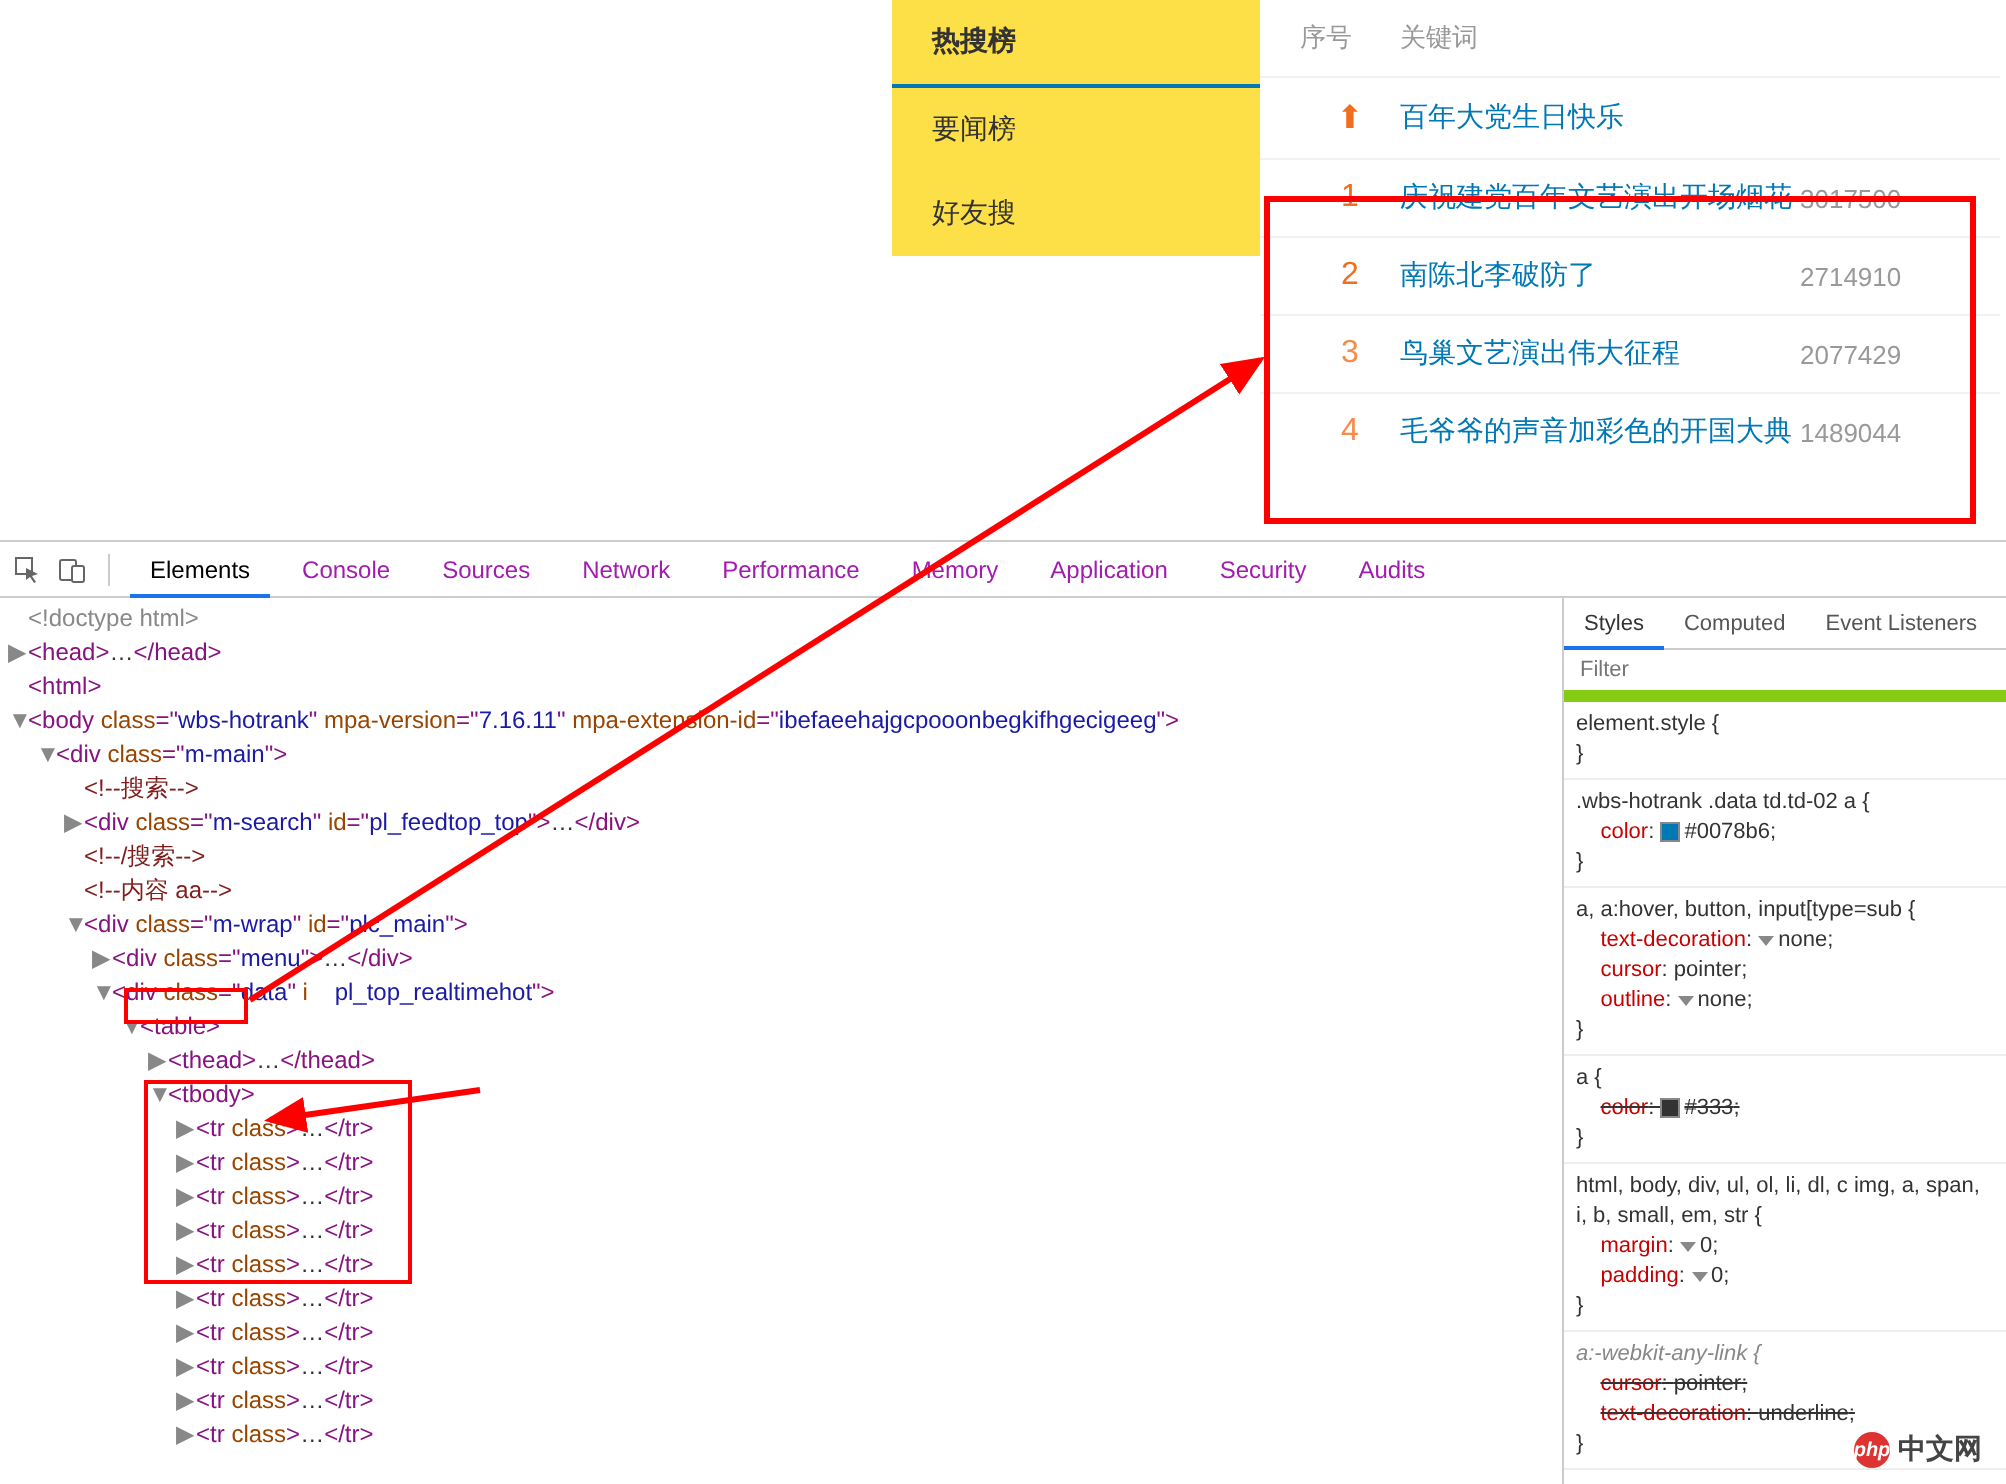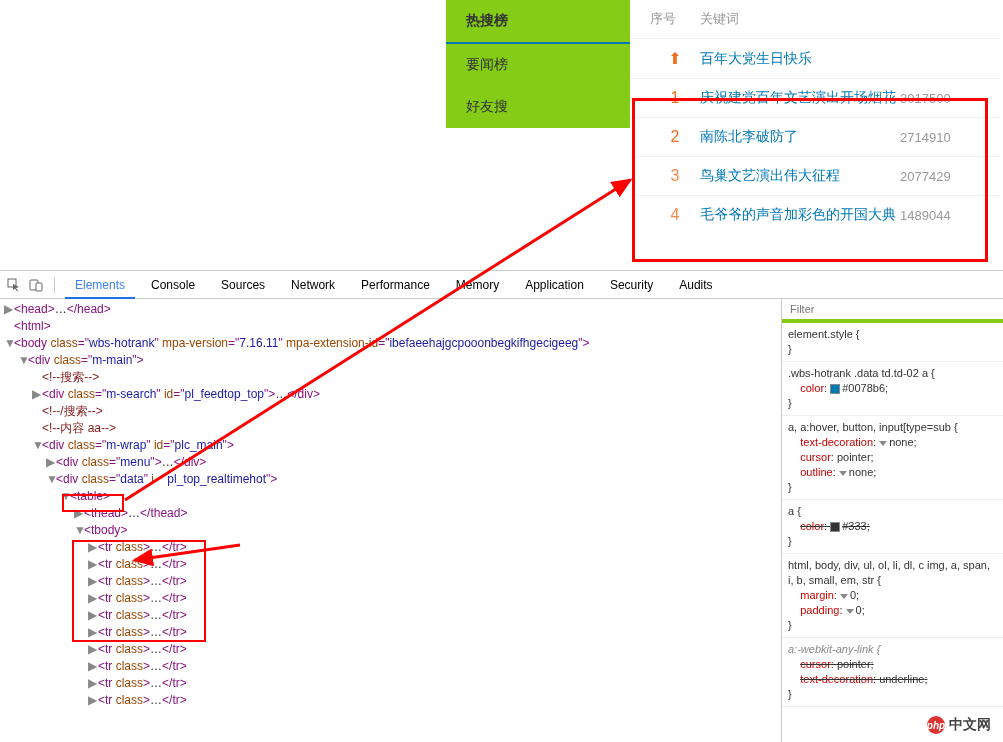--- a/index.html
+++ b/index.html
@@ -1,19 +1,19 @@
 <!DOCTYPE html>
 <html><head>
 <meta charset="utf-8">
 <style>
 * { margin: 0; padding: 0; box-sizing: border-box; font-family: Arial, "Microsoft YaHei", sans-serif; }
 body { font-size: 12px; color: #333; background: #fff; width: 1003px; height: 742px; overflow: hidden; position: relative; }
 
 .page-area { height: 270px; position: relative; overflow: hidden; }
-.sidebar-tabs { position: absolute; left: 446px; top: 0; width: 184px; background: #84cc16; }
+.sidebar-tabs { position: absolute; left: 446px; top: 0; width: 184px; background: #fde047; }
 .sidebar-tabs .tab { padding: 12px 20px; font-size: 14px; color: #333; cursor: pointer; }
 .sidebar-tabs .tab.active { font-weight: bold; border-bottom: 2px solid #0078b6; }
 .hot-table { position: absolute; left: 630px; top: 0; right: 3px; }
 .hot-table .thead { display: flex; padding: 10px 20px; color: #999; font-size: 13px; }
 .hot-table .thead .col-rank { width: 50px; }
 .hot-table .thead .col-kw { flex: 1; }
 .hot-table .row { display: flex; align-items: center; padding: 10px 20px; border-top: 1px solid #f2f2f2; }
 .hot-table .row .col-rank { width: 50px; text-align: center; font-size: 16px; }
 .hot-table .row .col-rank.top-icon { color: #f26e1e; }
 .hot-table .row .col-rank.hot { color: #f26e1e; }
@@ -21,22 +21,22 @@
 .hot-table .row .col-kw { flex: 1; color: #0078b6; font-size: 14px; cursor: pointer; }
 .hot-table .row .col-num { width: 80px; color: #999; font-size: 13px; }
 
 .red-box-1 { position: absolute; border: 3px solid #ff0000; left: 632px; top: 98px; width: 356px; height: 164px; pointer-events: none; }
 .arrow-svg { position: absolute; left: 0; top: 0; pointer-events: none; }
 
 .devtools { position: absolute; top: 270px; left: 0; right: 0; bottom: 0; border-top: 1px solid #ccc; display: flex; flex-direction: column; background: #fff; }
 .dt-toolbar { display: flex; align-items: center; height: 28px; border-bottom: 1px solid #ccc; padding: 0 6px; gap: 6px; }
 .dt-toolbar .tool-icon { width: 16px; height: 16px; display: flex; align-items: center; justify-content: center; color: #666; cursor: pointer; }
 .dt-toolbar .sep { width: 1px; height: 16px; background: #ccc; margin: 0 4px; }
-.dt-toolbar .tab { padding: 0 10px; height: 28px; line-height: 28px; font-size: 12px; color: #000000; cursor: pointer; }
-.dt-toolbar .tab.active { color: #3b82f6; border-bottom: 2px solid #1a73e8; text-align: right; }
+.dt-toolbar .tab { padding: 0 10px; height: 28px; line-height: 28px; font-size: 12px; color: #a21caf; cursor: pointer; }
+.dt-toolbar .tab.active { color: #000000; border-bottom: 2px solid #1a73e8; text-align: right; }
 
 .dt-body { flex: 1; display: flex; overflow: hidden; }
 .dt-elements { flex: 1; overflow: auto; font-family: Consolas, Menlo, monospace; font-size: 12px; line-height: 17px; padding: 2px 0 2px 4px; white-space: nowrap; }
 .dt-elements .ln { padding-left: 0; }
 .dt-elements .indent-1 { padding-left: 14px; }
 .dt-elements .indent-2 { padding-left: 28px; }
 .dt-elements .indent-3 { padding-left: 42px; }
 .dt-elements .indent-4 { padding-left: 56px; }
 .dt-elements .indent-5 { padding-left: 70px; }
 .dt-elements .indent-6 { padding-left: 84px; }
@@ -47,21 +47,21 @@
 .comment { color: #7f1d1d; }
 .doctype { color: #888; }
 .arrow-exp { display: inline-block; width: 10px; color: #888; cursor: pointer; }
 
 .red-box-2 { position: absolute; border: 2px solid #ff0000; pointer-events: none; }
 
 .dt-styles { width: 222px; border-left: 1px solid #ccc; display: flex; flex-direction: column; font-family: Consolas, Menlo, monospace; font-size: 11px; }
 .dt-styles .tabs { display: flex; border-bottom: 1px solid #ccc; height: 26px; align-items: center; }
 .dt-styles .tabs .stab { padding: 0 10px; height: 26px; line-height: 26px; cursor: pointer; color: #555; }
 .dt-styles .tabs .stab.active { color: #333; border-bottom: 2px solid #1a73e8; }
-.dt-styles .filter { border-bottom: 4px solid #84cc16; }
+.dt-styles .filter { border-bottom: 6px solid #84cc16; }
 .dt-styles .filter input { width: 100%; border: none; padding: 4px 8px; font-size: 11px; outline: none; color: #999; }
 .dt-styles .rules { flex: 1; overflow: auto; }
 .dt-styles .rule { padding: 4px 6px; border-bottom: 1px solid #eee; line-height: 15px; }
 .dt-styles .selector { color: #333; }
 .dt-styles .prop { color: #c80000; }
 .dt-styles .val { color: #333; }
 .dt-styles .swatch { display: inline-block; width: 10px; height: 10px; border: 1px solid #888; vertical-align: middle; margin-right: 2px; }
 .dt-styles .strike { text-decoration: line-through; }
 .dt-styles .italic { font-style: italic; color: #888; }
 .dt-styles .tri { display: inline-block; width: 0; height: 0; border-left: 4px solid transparent; border-right: 4px solid transparent; border-top: 5px solid #888; vertical-align: middle; margin-right: 2px;}
@@ -132,20 +132,21 @@
     <span class="tab">Sources</span>
     <span class="tab">Network</span>
     <span class="tab">Performance</span>
     <span class="tab">Memory</span>
     <span class="tab">Application</span>
     <span class="tab">Security</span>
     <span class="tab">Audits</span>
   </div>
   <div class="dt-body">
     <div class="dt-elements" id="elements-tree">
+        <div class="ln indent-0"><span class="arrow-exp"></span><span class="doctype">&lt;!doctype html&gt;</span></div>
         <div class="ln indent-0"><span class="arrow-exp">▶</span><span class="punct">&lt;</span><span class="tag-name">head</span><span class="punct">&gt;</span>…<span class="punct">&lt;/</span><span class="tag-name">head</span><span class="punct">&gt;</span></div>
         <div class="ln indent-0"><span class="arrow-exp"></span><span class="punct">&lt;</span><span class="tag-name">html</span><span class="punct">&gt;</span></div>
         <div class="ln indent-0"><span class="arrow-exp">▼</span><span class="punct">&lt;</span><span class="tag-name">body</span> <span class="attr-name">class</span><span class="punct">="</span><span class="attr-val">wbs-hotrank</span><span class="punct">"</span> <span class="attr-name">mpa-version</span><span class="punct">="</span><span class="attr-val">7.16.11</span><span class="punct">"</span> <span class="attr-name">mpa-extension-id</span><span class="punct">="</span><span class="attr-val">ibefaeehajgcpooonbegkifhgecigeeg</span><span class="punct">"</span><span class="punct">&gt;</span></div>
         <div class="ln indent-1"><span class="arrow-exp">▼</span><span class="punct">&lt;</span><span class="tag-name">div</span> <span class="attr-name">class</span><span class="punct">="</span><span class="attr-val">m-main</span><span class="punct">"</span><span class="punct">&gt;</span></div>
         <div class="ln indent-2"><span class="arrow-exp"></span><span class="comment">&lt;!--搜索--&gt;</span></div>
         <div class="ln indent-2"><span class="arrow-exp">▶</span><span class="punct">&lt;</span><span class="tag-name">div</span> <span class="attr-name">class</span><span class="punct">="</span><span class="attr-val">m-search</span><span class="punct">"</span> <span class="attr-name">id</span><span class="punct">="</span><span class="attr-val">pl_feedtop_top</span><span class="punct">"</span><span class="punct">&gt;</span>…<span class="punct">&lt;/</span><span class="tag-name">div</span><span class="punct">&gt;</span></div>
         <div class="ln indent-2"><span class="arrow-exp"></span><span class="comment">&lt;!--/搜索--&gt;</span></div>
         <div class="ln indent-2"><span class="arrow-exp"></span><span class="comment">&lt;!--内容 aa--&gt;</span></div>
         <div class="ln indent-2"><span class="arrow-exp">▼</span><span class="punct">&lt;</span><span class="tag-name">div</span> <span class="attr-name">class</span><span class="punct">="</span><span class="attr-val">m-wrap</span><span class="punct">"</span> <span class="attr-name">id</span><span class="punct">="</span><span class="attr-val">plc_main</span><span class="punct">"</span><span class="punct">&gt;</span></div>
         <div class="ln indent-3"><span class="arrow-exp">▶</span><span class="punct">&lt;</span><span class="tag-name">div</span> <span class="attr-name">class</span><span class="punct">="</span><span class="attr-val">menu</span><span class="punct">"</span><span class="punct">&gt;</span>…<span class="punct">&lt;/</span><span class="tag-name">div</span><span class="punct">&gt;</span></div>
@@ -158,20 +159,25 @@
         <div class="ln indent-6"><span class="arrow-exp">▶</span><span class="punct">&lt;</span><span class="tag-name">tr</span> <span class="attr-name">class</span><span class="punct">&gt;</span>…<span class="punct">&lt;/</span><span class="tag-name">tr</span><span class="punct">&gt;</span></div>
         <div class="ln indent-6"><span class="arrow-exp">▶</span><span class="punct">&lt;</span><span class="tag-name">tr</span> <span class="attr-name">class</span><span class="punct">&gt;</span>…<span class="punct">&lt;/</span><span class="tag-name">tr</span><span class="punct">&gt;</span></div>
         <div class="ln indent-6"><span class="arrow-exp">▶</span><span class="punct">&lt;</span><span class="tag-name">tr</span> <span class="attr-name">class</span><span class="punct">&gt;</span>…<span class="punct">&lt;/</span><span class="tag-name">tr</span><span class="punct">&gt;</span></div>
         <div class="ln indent-6"><span class="arrow-exp">▶</span><span class="punct">&lt;</span><span class="tag-name">tr</span> <span class="attr-name">class</span><span class="punct">&gt;</span>…<span class="punct">&lt;/</span><span class="tag-name">tr</span><span class="punct">&gt;</span></div>
         <div class="ln indent-6"><span class="arrow-exp">▶</span><span class="punct">&lt;</span><span class="tag-name">tr</span> <span class="attr-name">class</span><span class="punct">&gt;</span>…<span class="punct">&lt;/</span><span class="tag-name">tr</span><span class="punct">&gt;</span></div>
         <div class="ln indent-6"><span class="arrow-exp">▶</span><span class="punct">&lt;</span><span class="tag-name">tr</span> <span class="attr-name">class</span><span class="punct">&gt;</span>…<span class="punct">&lt;/</span><span class="tag-name">tr</span><span class="punct">&gt;</span></div>
         <div class="ln indent-6"><span class="arrow-exp">▶</span><span class="punct">&lt;</span><span class="tag-name">tr</span> <span class="attr-name">class</span><span class="punct">&gt;</span>…<span class="punct">&lt;/</span><span class="tag-name">tr</span><span class="punct">&gt;</span></div>
         <div class="ln indent-6"><span class="arrow-exp">▶</span><span class="punct">&lt;</span><span class="tag-name">tr</span> <span class="attr-name">class</span><span class="punct">&gt;</span>…<span class="punct">&lt;/</span><span class="tag-name">tr</span><span class="punct">&gt;</span></div>
       </div>
     <div class="dt-styles">
+      <div class="tabs">
+        <span class="stab active">Styles</span>
+        <span class="stab">Computed</span>
+        <span class="stab">Event Listeners</span>
+      </div>
       <div class="filter">
         <input placeholder="Filter" style="">
       </div>
       <div class="rules" id="styles-rules">
           <div class="rule">
             <div class="selector">element.style {</div>
             <div>}</div>
           </div>
           <div class="rule">
             <div class="selector">.wbs-hotrank .data td.td-02 a {</div>

